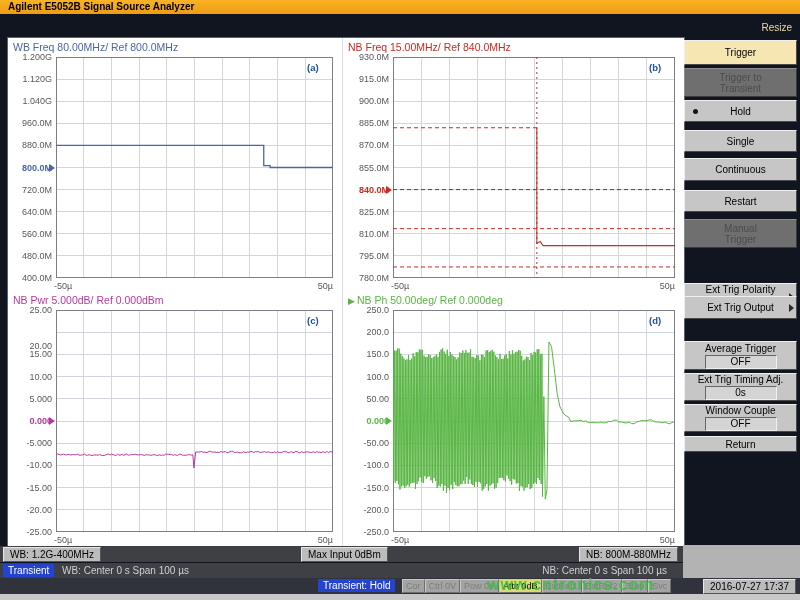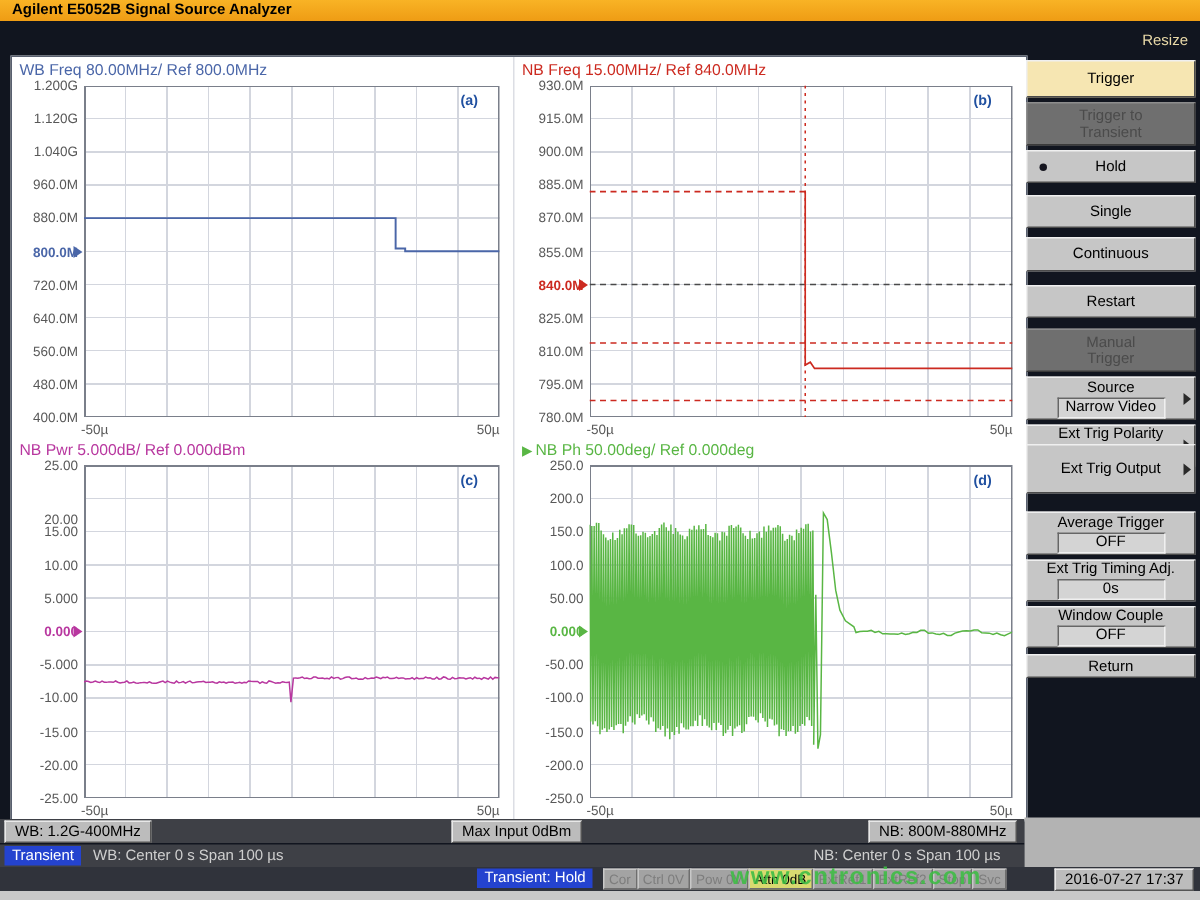--- a/index.html
+++ b/index.html
@@ -244,31 +244,26 @@
       <div class="skey" style="top: 158px; height: 23px;">
         <div>Continuous</div>
       </div>
       <div class="skey" style="top: 190px; height: 22px;">
         <div>Restart</div>
       </div>
       <div class="skey disabled" style="top: 219px; height: 29px; justify-content: center;">
         <div>Manual</div>
         <div>Trigger</div>
       </div>
-      <div class="skey" style="top: 251px; height: 29px;">
-        <div>Source</div>
-        <div class="val">Narrow Video</div>
-        <span class="sarrow"></span>
-      </div>
       <div class="skey" style="top: 283px; height: 28px;">
         <div>Ext Trig Polarity</div>
         <div class="val">Negative</div>
         <span class="sarrow"></span>
       </div>
-      <div class="skey" style="top: 296px; height: 33px;">
+      <div class="skey" style="top: 296px; height: 23px;">
         <div>Ext Trig Output</div>
         <span class="sarrow"></span>
       </div>
       <div class="skey" style="top: 341px; height: 29px;">
         <div>Average Trigger</div>
         <div class="val">OFF</div>
       </div>
       <div class="skey" style="top: 373px; height: 28px;">
         <div>Ext Trig Timing Adj.</div>
         <div class="val">0s</div>

